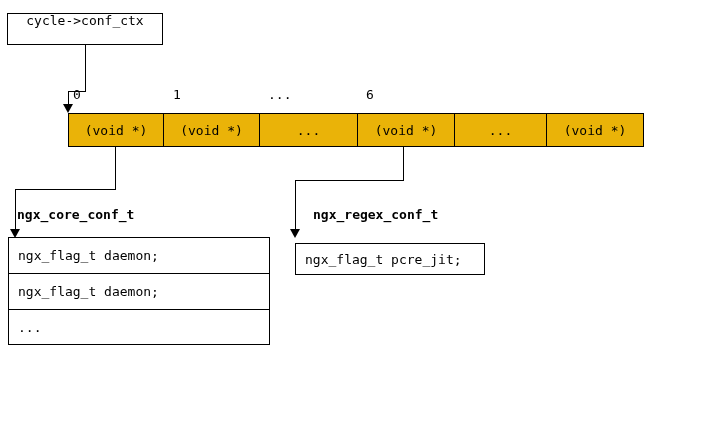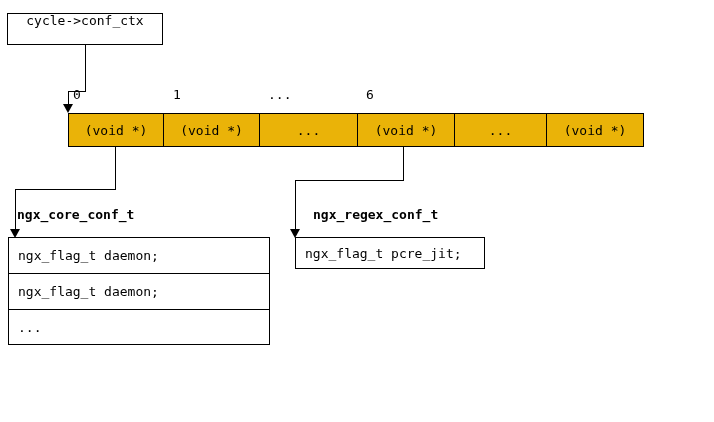--- a/index.html
+++ b/index.html
@@ -100,21 +100,21 @@
     align-items: center;
     font-size: 13px;
     padding-left: 9px;
     white-space: nowrap;
   }
   .field:last-child { border-bottom: 1px solid #000000; }
 
   #core-struct { left: 8px; top: 237px; width: 262px; }
   #core-struct .field { height: 36px; }
 
-  #regex-struct { left: 295px; top: 237px; width: 190px; border-radius: 11px; }
+  #regex-struct { left: 295px; top: 243px; width: 190px; border-radius: 11px; }
   #regex-struct .field { height: 32px; }
 
   
   .ln {
     position: absolute;
     background: #000000;
   }
   .ln-v { width: 1px; }
   .ln-h { height: 1px; }
 

